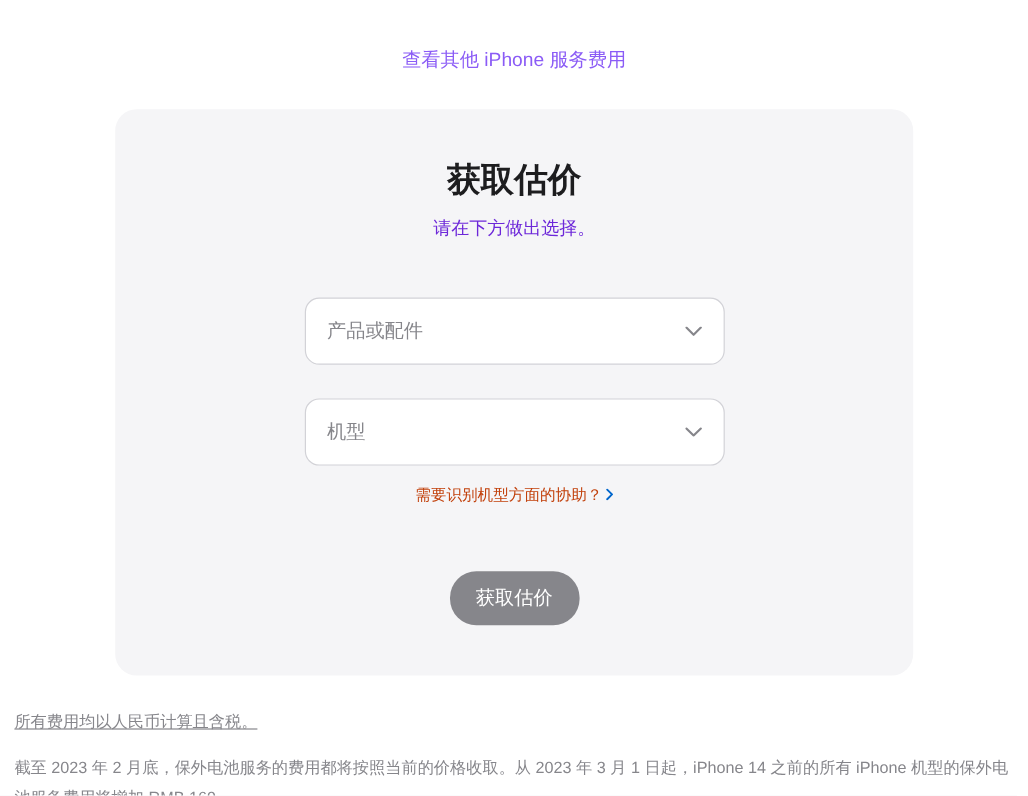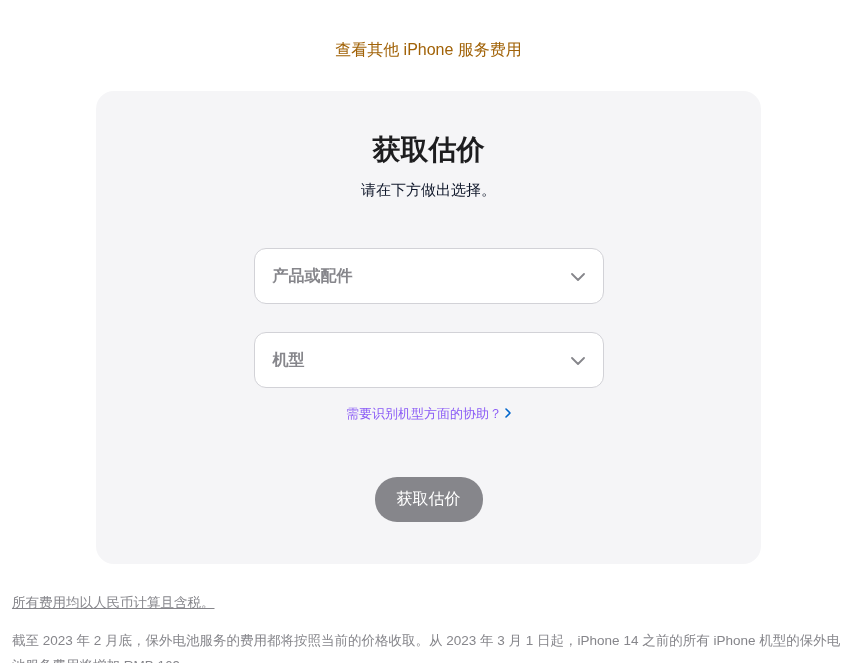--- a/index.html
+++ b/index.html
@@ -13,77 +13,76 @@
       width: 857px;
       height: 663px;
       overflow: hidden;
     }
     .top-link {
       text-align: center;
       padding-top: 40px;
       padding-bottom: 30px;
     }
     .top-link a {
-      color: #a16207;
+      color: #8b5cf6;
       text-decoration: none;
       font-size: 16px;
     }
     .main-card {
       background: #f5f5f7;
       border-radius: 18px;
       width: 665px;
       margin: 0 auto;
       padding: 40px 50px 42px;
       text-align: center;
     }
     .card-title {
       font-size: 28px;
       font-weight: 600;
       color: #1d1d1f;
       margin-bottom: 12px;
     }
     .card-subtitle {
       font-size: 15px;
-      color: #0f172a;
+      color: #6d28d9;
       margin-bottom: 48px;
     }
     .select-field {
       position: relative;
       width: 350px;
       margin: 0 auto 28px;
       background: #fff;
       border: 1px solid #d2d2d7;
       border-radius: 12px;
       height: 56px;
       text-align: left;
       padding: 0 18px;
       display: flex;
       align-items: center;
       cursor: pointer;
-      font-weight: bold;
     }
     .select-field.second {
       margin-bottom: 16px;
       align-items: center;
     }
     .select-label {
       color: #86868b;
       font-size: 16px;
     }
     .chevron-down {
       position: absolute;
       right: 18px;
       top: 50%;
       transform: translateY(-50%);
       color: #86868b;
     }
     .help-link {
       display: inline-flex;
       align-items: center;
-      color: #8b5cf6;
+      color: #c2410c;
       text-decoration: none;
       font-size: 13px;
       margin-bottom: 54px;
     }
     .help-link .chev {
       margin-left: 3px;
       font-size: 11px;
     }
     .submit-btn {
       background: #86868b;

